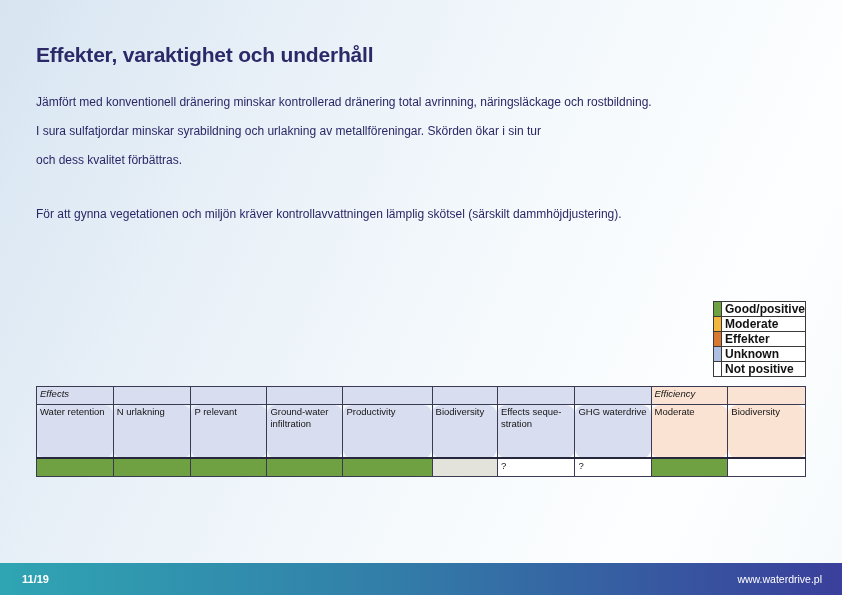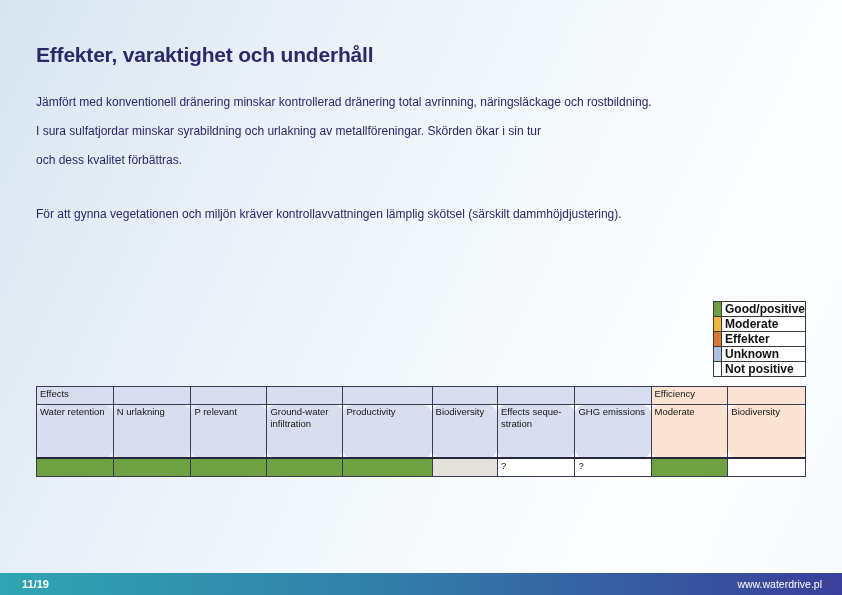--- a/index.html
+++ b/index.html
@@ -66,35 +66,35 @@
     font-size: 9.5px;
     color: #141414;
   }
   .etable td {
     border: 1px solid #3a3a52;
     vertical-align: top;
     padding: 1px 3px;
     line-height: 11.5px;
     overflow: hidden;
   }
-  .etable .grow td, .etable .gcell { height: 18px; }
+  .etable .grow td, .etable .gcell { height: 18px; font-style: italic; }
   .etable .hrow td { height: 53px; border-radius: 9px; }
   .etable .rrow td { height: 19px; border-top: 2px solid #26263d; }
   .effects    { background: #d9ddf0; }
   .efficiency { background: #fae3d2; }
 
   .c0{width:10%} .c1{width:10.1%} .c2{width:9.9%} .c3{width:9.9%} .c4{width:11.6%}
   .c5{width:8.5%} .c6{width:10.1%} .c7{width:9.9%} .c8{width:10%} .c9{width:10.1%}
 
   
   .footer-bar {
     position: absolute;
     left: 0; bottom: 0;
     width: 100%;
-    height: 22px;
+    height: 32px;
     background: linear-gradient(90deg, #2fa5b3 0%, #327fa9 45%, #3a3f9b 100%);
     display: flex;
     align-items: center;
     justify-content: space-between;
     color: #ffffff;
   }
   .page-num { padding-left: 22px; font-size: 11px; font-weight: 700; }
   .site-url { padding-right: 20px; font-size: 10.5px; font-weight: 400; }
 </style>
 </head>
@@ -162,21 +162,21 @@
             <td class="gcell efficiency"></td>
           </tr>
         <tr class="hrow" id="header-row">
             <td class="hcell effects">Water retention</td>
             <td class="hcell effects">N urlakning</td>
             <td class="hcell effects">P relevant</td>
             <td class="hcell effects">Ground-water infiltration</td>
             <td class="hcell effects">Productivity</td>
             <td class="hcell effects">Biodiversity</td>
             <td class="hcell effects">Effects seque-stration</td>
-            <td class="hcell effects">GHG emissions</td>
+            <td class="hcell effects">GHG waterdrive</td>
             <td class="hcell efficiency">Moderate</td>
             <td class="hcell efficiency">Biodiversity</td>
           </tr>
         <tr class="rrow" id="result-row">
             <td class="rcell" style="background: rgb(111, 161, 67);"></td>
             <td class="rcell" style="background: rgb(111, 161, 67);"></td>
             <td class="rcell" style="background: rgb(111, 161, 67);"></td>
             <td class="rcell" style="background: rgb(111, 161, 67);"></td>
             <td class="rcell" style="background: rgb(111, 161, 67);"></td>
             <td class="rcell" style="background: rgb(227, 227, 220);"></td>

